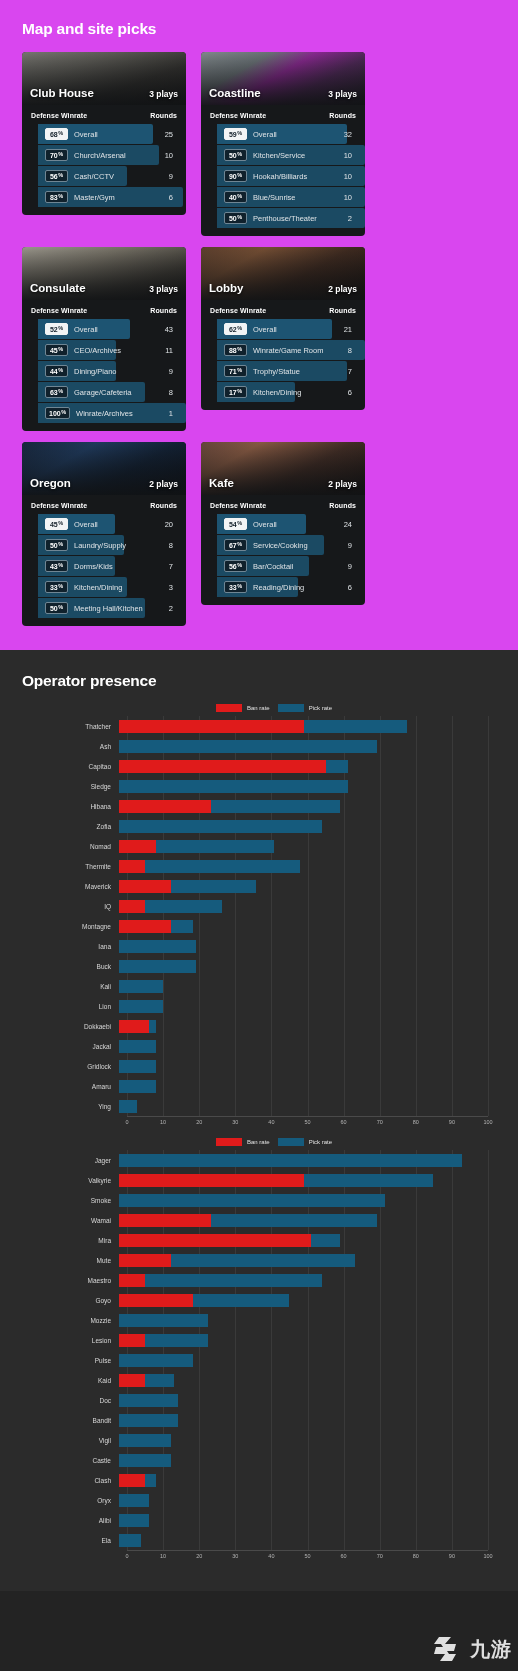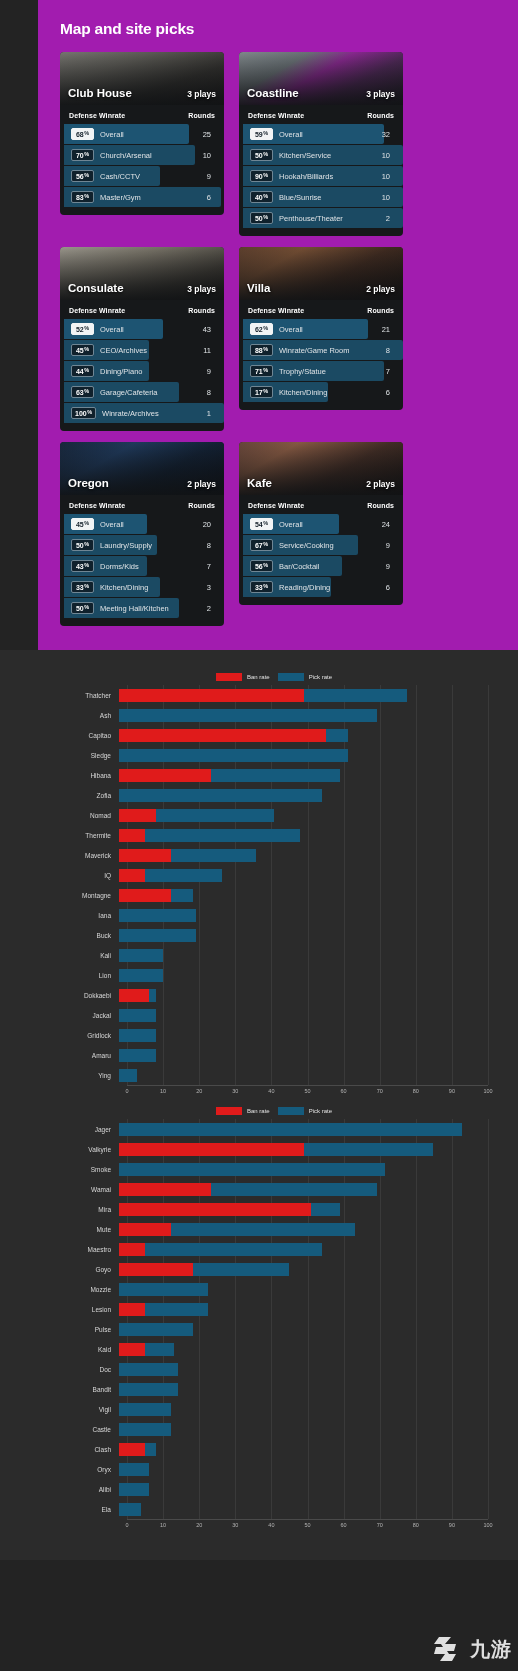--- a/index.html
+++ b/index.html
@@ -7,23 +7,22 @@
     width: 518px;
     background: #232323;
     font-family: "Liberation Sans", sans-serif;
     color: #e9e9e9;
     -webkit-font-smoothing: antialiased;
   }
   body { width: 518px; height: 1671px; overflow: hidden; position: relative; }
 
   
   .maps-section {
-    background: #a21caf;
+    background: #d946ef;
     padding: 14px 22px 24px 22px;
-    margin-left: 38px;
   }
   .section-title {
     font-size: 15.5px;
     font-weight: bold;
     letter-spacing: -0.2px;
     color: #ffffff;
     margin: 6px 0 14px 0;
   }
   .map-grid {
     display: flex;
@@ -72,21 +71,21 @@
   }
   .card-head {
     display: flex;
     justify-content: space-between;
     padding: 7px 9px 5px 9px;
     font-size: 7px;
     font-weight: bold;
     color: #ffffff;
     letter-spacing: .1px;
   }
-  .rows { padding: 0 0 7px 4px; }
+  .rows { padding: 0 0 7px 16px; }
   .site-row {
     position: relative;
     height: 20px;
     display: flex;
     align-items: center;
     margin-bottom: 1px;
   }
   .site-fill {
     position: absolute;
     left: 0; top: 0; bottom: 0;
@@ -393,21 +392,21 @@
               <span class="unit">%</span>
             </div>
             <span class="site-label">Winrate/Archives</span>
             <span class="site-rounds">1</span>
           </div>
         </div>
       </div>
       <div class="map-card">
         <div class="map-banner">
           <div class="banner-art" style="background: linear-gradient(150deg, rgb(110, 74, 52) 0%, rgb(138, 92, 60) 26%, rgb(74, 49, 36) 60%, rgb(35, 26, 22) 100%);"></div>
-          <span class="map-name">Villa</span>
+          <span class="map-name">Lobby</span>
           <span class="map-plays">2 plays</span>
         </div>
         <div class="card-head">
           <span>Defense Winrate</span>
           <span>Rounds</span>
         </div>
         <div class="rows">
           <div class="site-row overall">
             <div class="site-fill" style="width: 78%;"></div>
             <div class="pct-chip">
@@ -550,20 +549,21 @@
             </div>
             <span class="site-label">Reading/Dining</span>
             <span class="site-rounds">6</span>
           </div>
         </div>
       </div>
     </div>
 </div>
 
 <div class="ops-section">
+  <div class="section-title">Operator presence</div>
 
   <div class="legend">
     <div class="legend-item">
       <span class="legend-swatch" style="background:#e01b1b"></span>
       <span class="legend-text">Ban rate</span>
     </div>
     <div class="legend-item">
       <span class="legend-swatch" style="background:#155b7d"></span>
       <span class="legend-text">Pick rate</span>
     </div>

